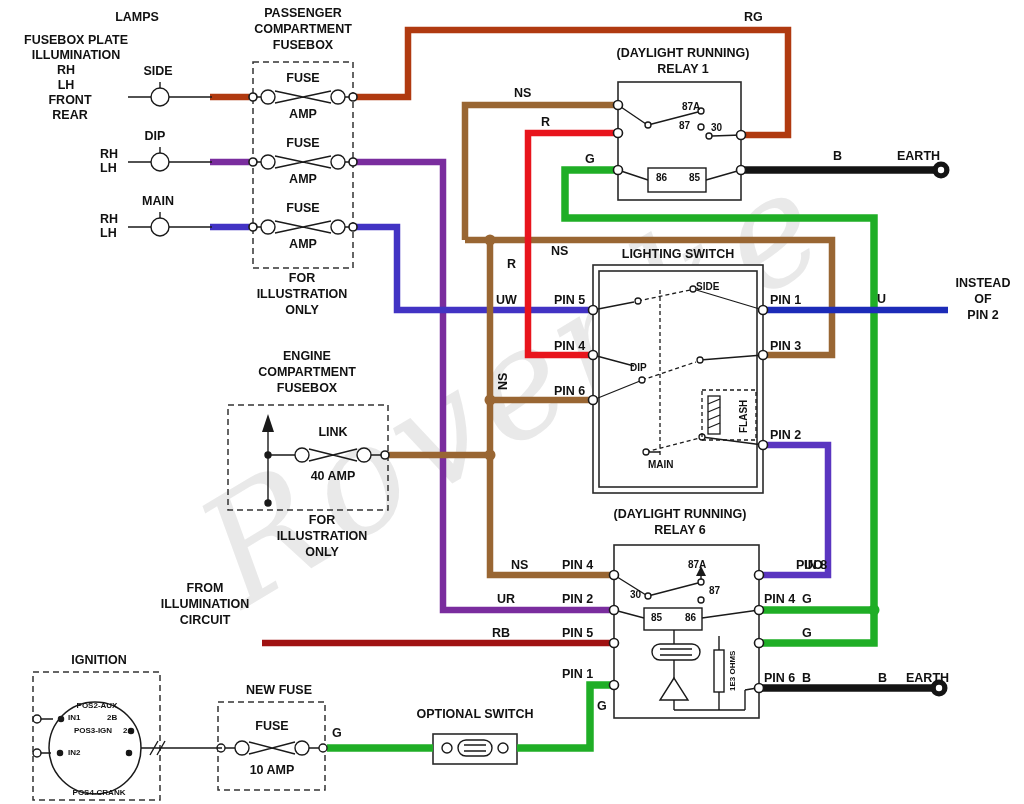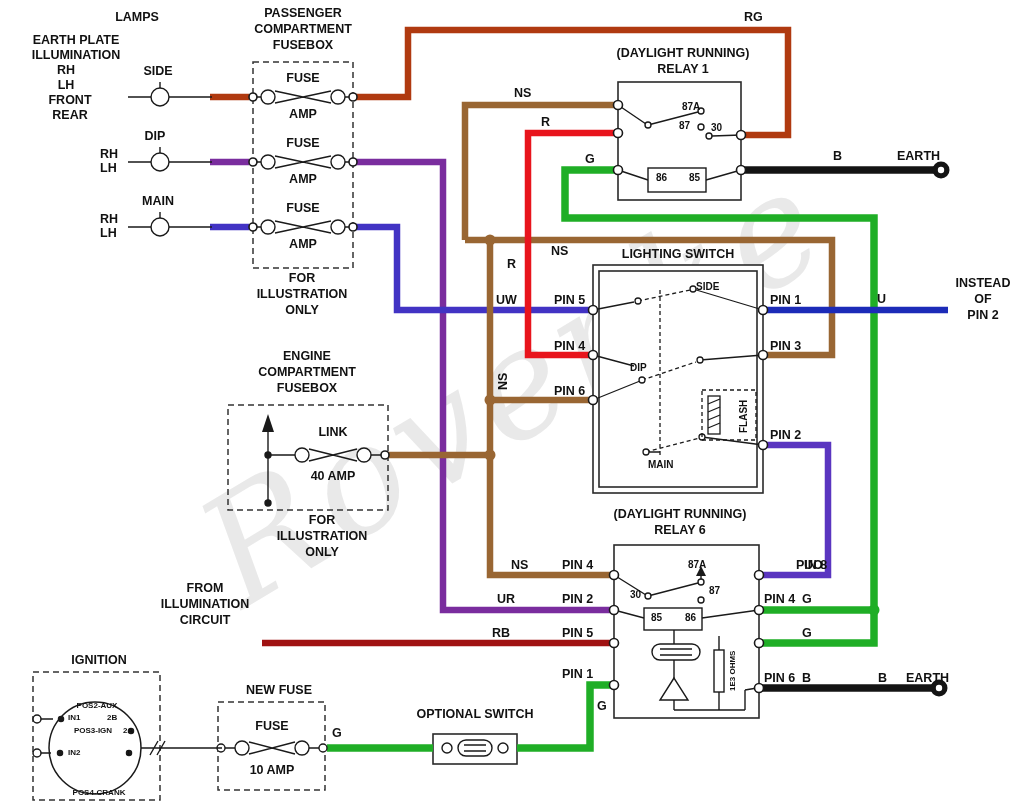--- a/index.html
+++ b/index.html
@@ -195,21 +195,21 @@
       <circle cx="941" cy="170" r="3.2" fill="#fff"></circle>
       <circle cx="939" cy="688" r="8.5" fill="#141414"></circle>
       <circle cx="939" cy="688" r="3.2" fill="#fff"></circle>
     </g>
   </svg>
 
   <div class="lbl c" style="left:137px;top:10px">LAMPS</div>
   <div class="lbl c" style="left:303px;top:6px">PASSENGER</div>
   <div class="lbl c" style="left:303px;top:22px">COMPARTMENT</div>
   <div class="lbl c" style="left:303px;top:38px">FUSEBOX</div>
-  <div class="lbl c" style="left:76px;top:33px">EARTH PLATE</div>
+  <div class="lbl c" style="left:76px;top:33px">FUSEBOX PLATE</div>
   <div class="lbl c" style="left:76px;top:48px">ILLUMINATION</div>
   <div class="lbl c" style="left:66px;top:63px">RH</div>
   <div class="lbl c" style="left:66px;top:78px">LH</div>
   <div class="lbl c" style="left:70px;top:93px">FRONT</div>
   <div class="lbl c" style="left:70px;top:108px">REAR</div>
   <div class="lbl c" style="left:158px;top:64px">SIDE</div>
   <div class="lbl c" style="left:155px;top:129px">DIP</div>
   <div class="lbl c" style="left:158px;top:194px">MAIN</div>
   <div class="lbl" style="left:100px;top:147px">RH</div>
   <div class="lbl" style="left:100px;top:161px">LH</div>

